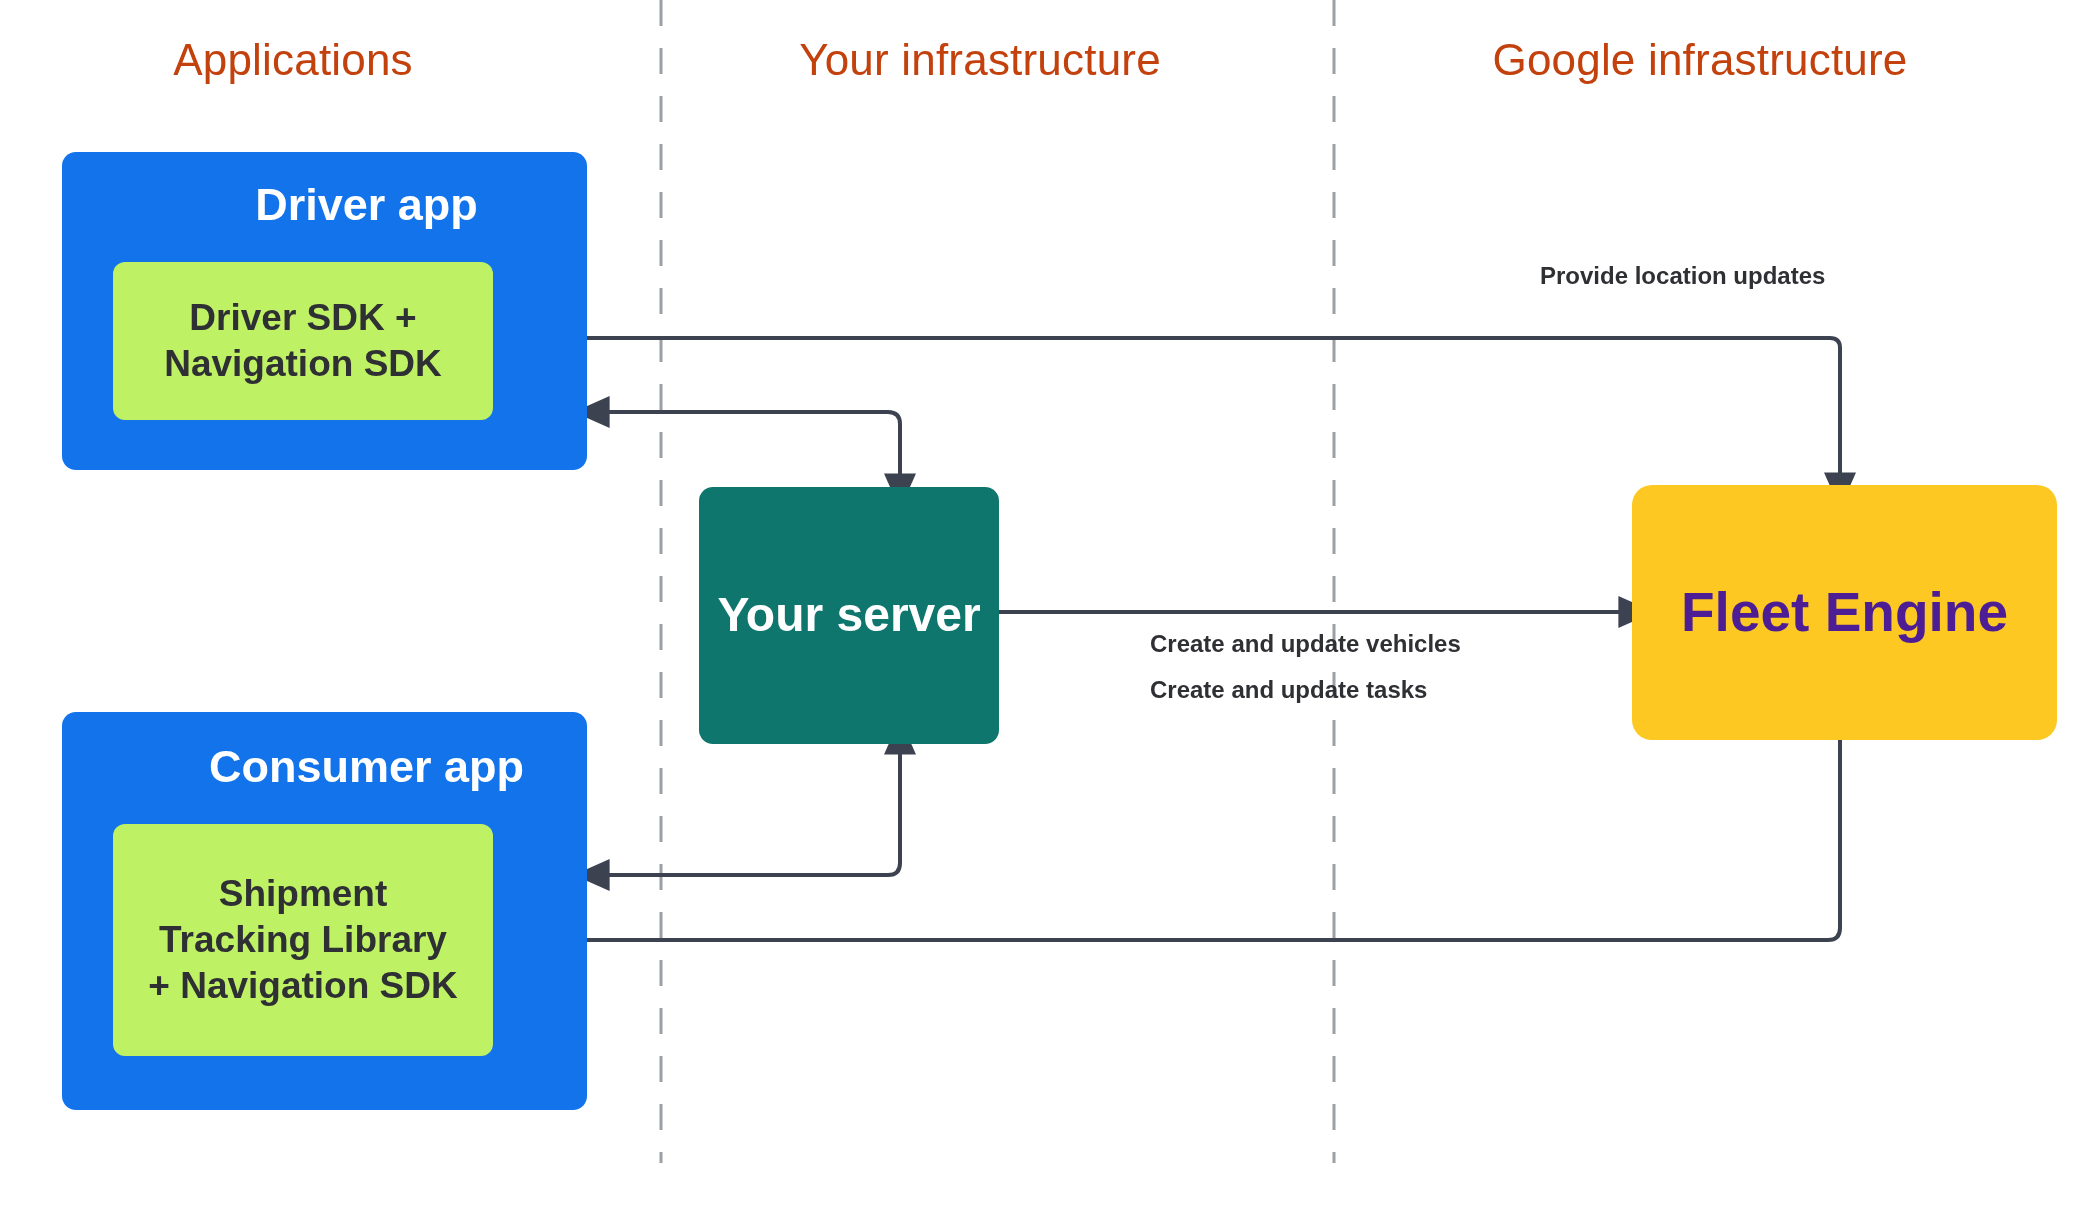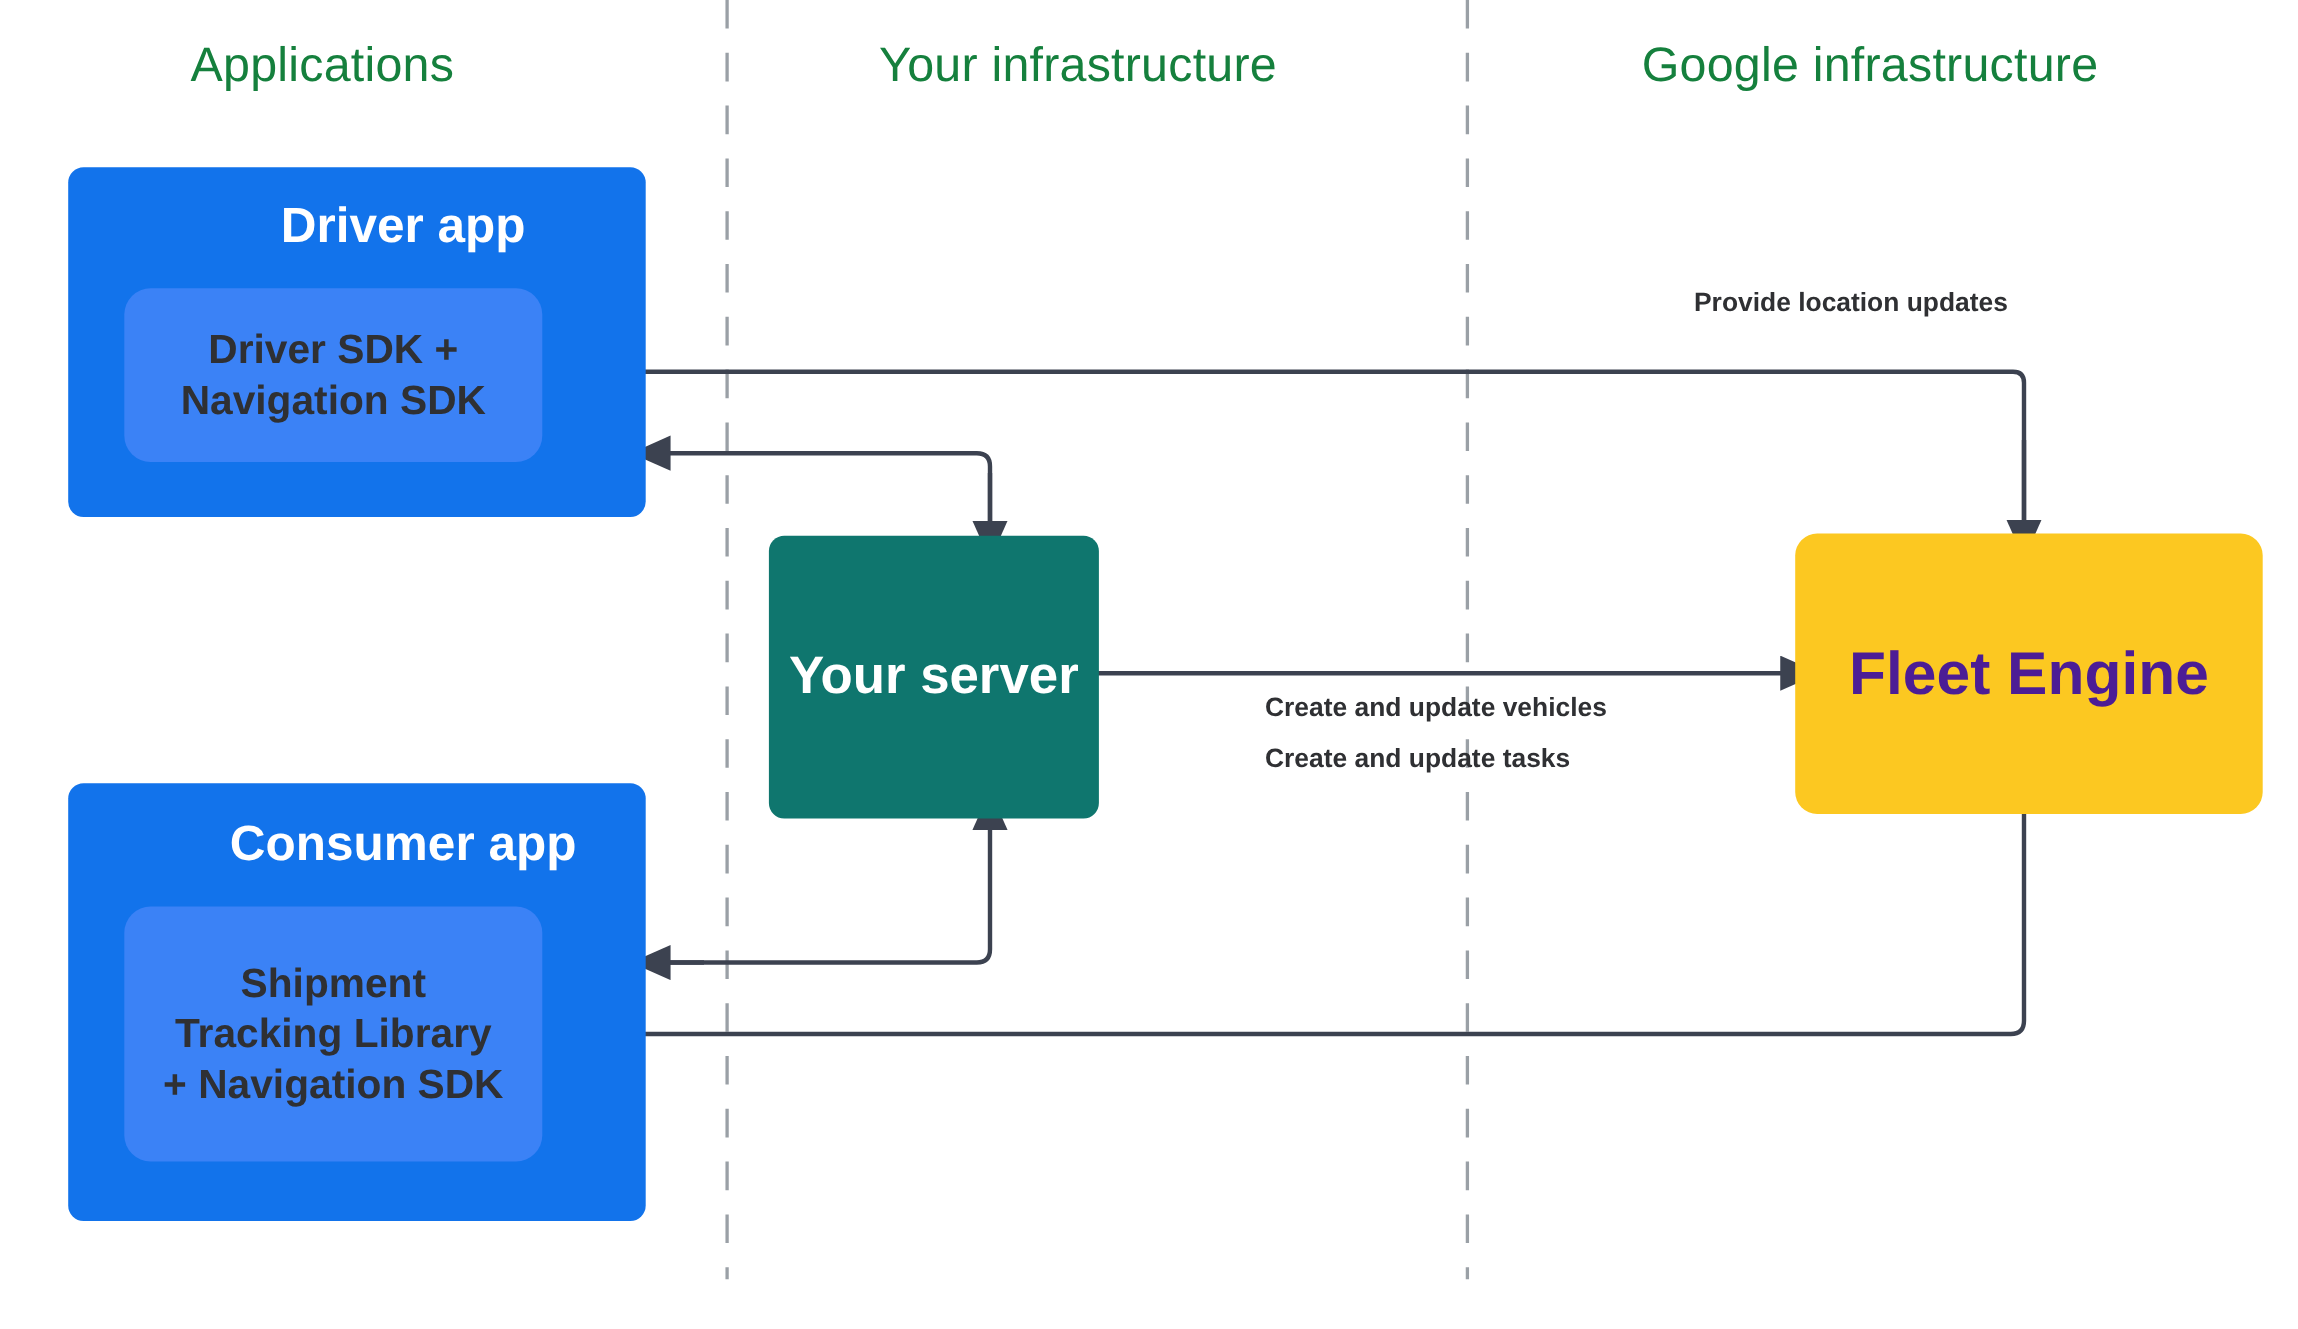--- a/index.html
+++ b/index.html
@@ -37,21 +37,21 @@
     fill: none;
     stroke-linecap: butt;
     stroke-linejoin: round;
   }
   .arrowhead { fill: #3c4250; }
 
   
   .col-header {
     position: absolute;
     text-align: center;
-    color: #15803d;
+    color: #c2410c;
     font-size: 44px;
     font-weight: 400;
     letter-spacing: 0.2px;
     white-space: nowrap;
     line-height: 1;
   }
   #header-applications { left: 0px;    top: 38px; width: 586px; }
   #header-your-infra   { left: 640px;  top: 38px; width: 680px; }
   #header-google-infra { left: 1340px; top: 38px; width: 720px; }
 
@@ -69,22 +69,22 @@
     text-align: center;
     color: #ffffff;
     font-weight: 700;
     font-size: 45px;
     line-height: 1;
     white-space: nowrap;
     padding-left: 42px;
   }
   .sdk-card {
     position: absolute;
-    background: #3b82f6;
-    border-radius: 24px;
+    background: #bef264;
+    border-radius: 12px;
     box-sizing: border-box;
     display: flex;
     align-items: center;
     justify-content: center;
     text-align: center;
     color: #2f3033;
     font-weight: 700;
     font-size: 37px;
     line-height: 1.25;
     padding: 4px 14px;

